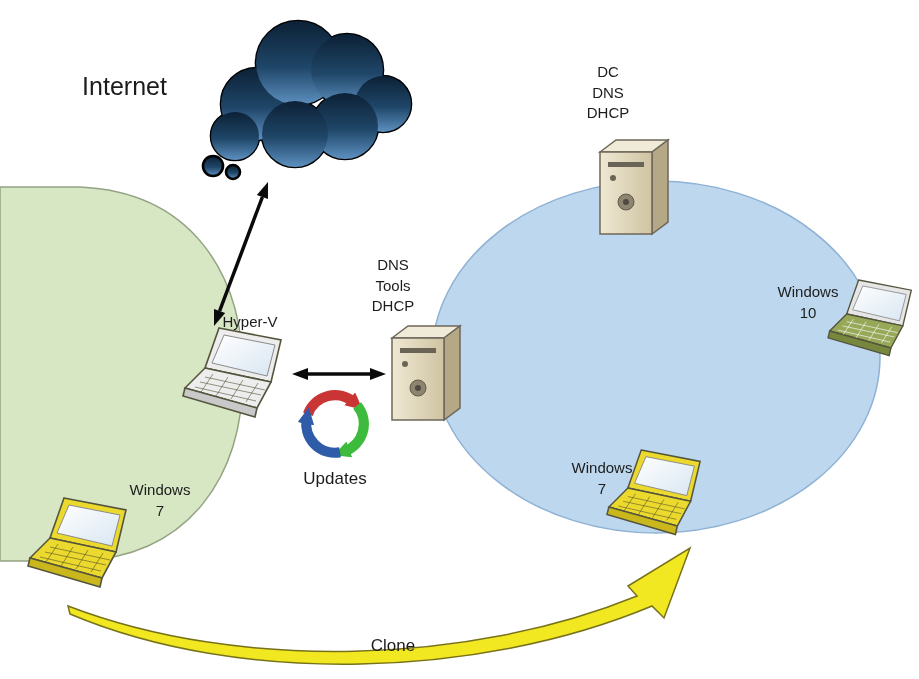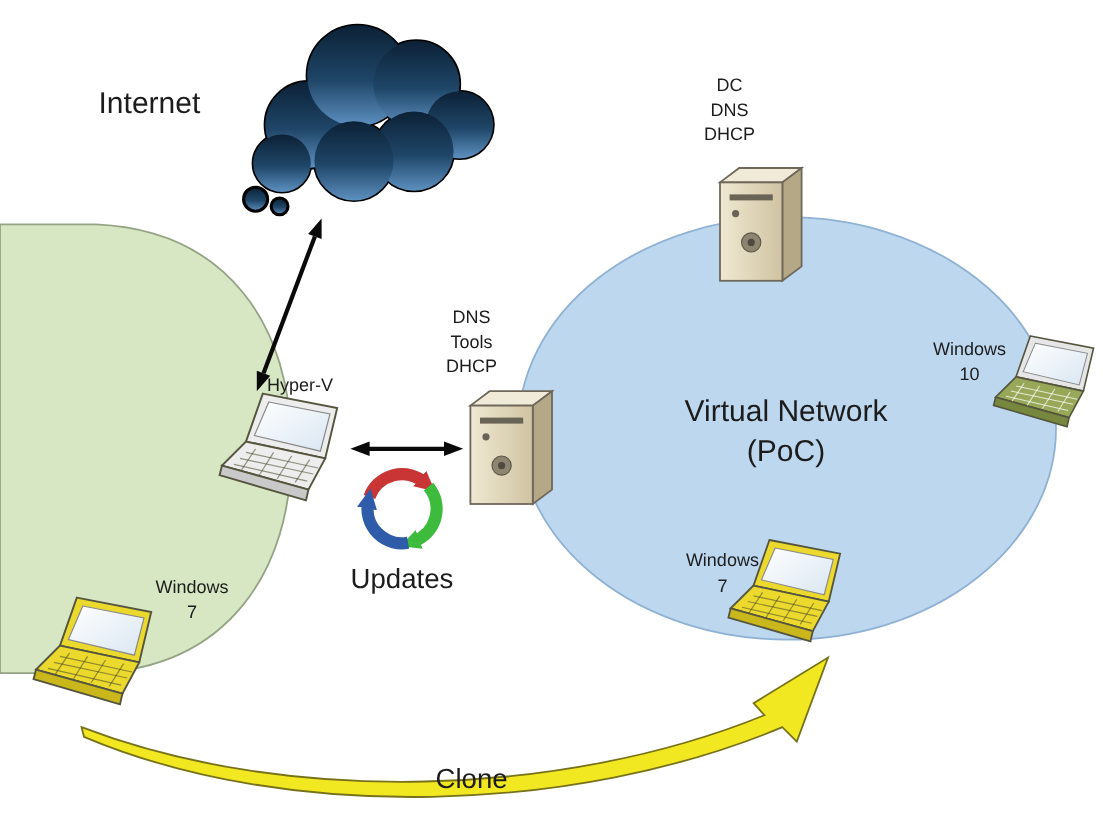--- a/index.html
+++ b/index.html
@@ -10,21 +10,21 @@
     color:#1c1c1c;
     position:relative;
     overflow:hidden;
   }
   #diagram { position:absolute; inset:0; width:845px; height:679px; }
   svg.scene { position:absolute; left:0; top:0; }
 
   .lbl { position:absolute; text-align:center; }
   .lbl span { display:block; }
   .lbl-lg { font-size:25px; line-height:1.3; }
-  .lbl-md { font-size:23px; line-height:1.3; }
+  .lbl-md { font-size:17px; line-height:1.3; }
   .lbl-sm { font-size:15px; line-height:1.38; }
 
   
   .region-corporate { fill:var(--corporate-region-fill,#d7e7c4); stroke:#94a383; stroke-width:1.5; }
   .region-virtual   { fill:var(--virtual-region-fill,#bdd7ee);  stroke:#8fb2d4; stroke-width:1.5; }
 
   
   .cloud-stroke circle { stroke:#000; stroke-width:2.6; fill:url(#cloudGrad); }
   .cloud-fill circle   { stroke:none; fill:url(#cloudGrad); }
 
@@ -224,24 +224,20 @@
         <line x1="75" y1="55" x2="63" y2="74"></line>
       </g>
     </g>
   </svg>
 
   <div class="lbl lbl-lg" style="left:62px; top:70px; width:125px;">
     <span>Internet</span>
   </div>
 
 
-  <div class="lbl lbl-lg" style="left:530px; top:327px; width:250px;">
-    <span>Virtual Network</span>
-    <span>(PoC)</span>
-  </div>
 
   <div class="lbl lbl-sm" style="left:558px; top:62px; width:100px;">
     <span>DC</span>
     <span>DNS</span>
     <span>DHCP</span>
   </div>
 
   <div class="lbl lbl-sm" style="left:343px; top:255px; width:100px;">
     <span>DNS</span>
     <span>Tools</span>

